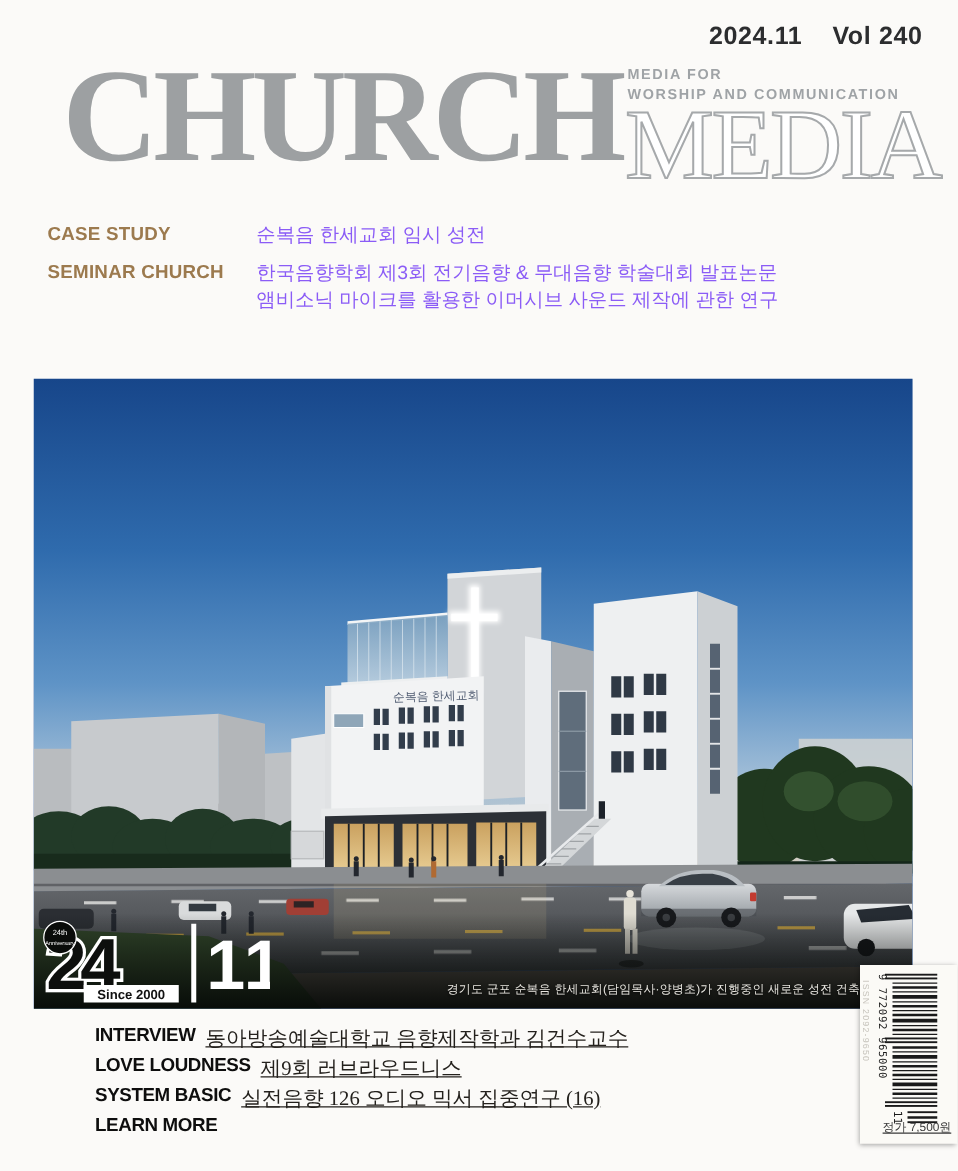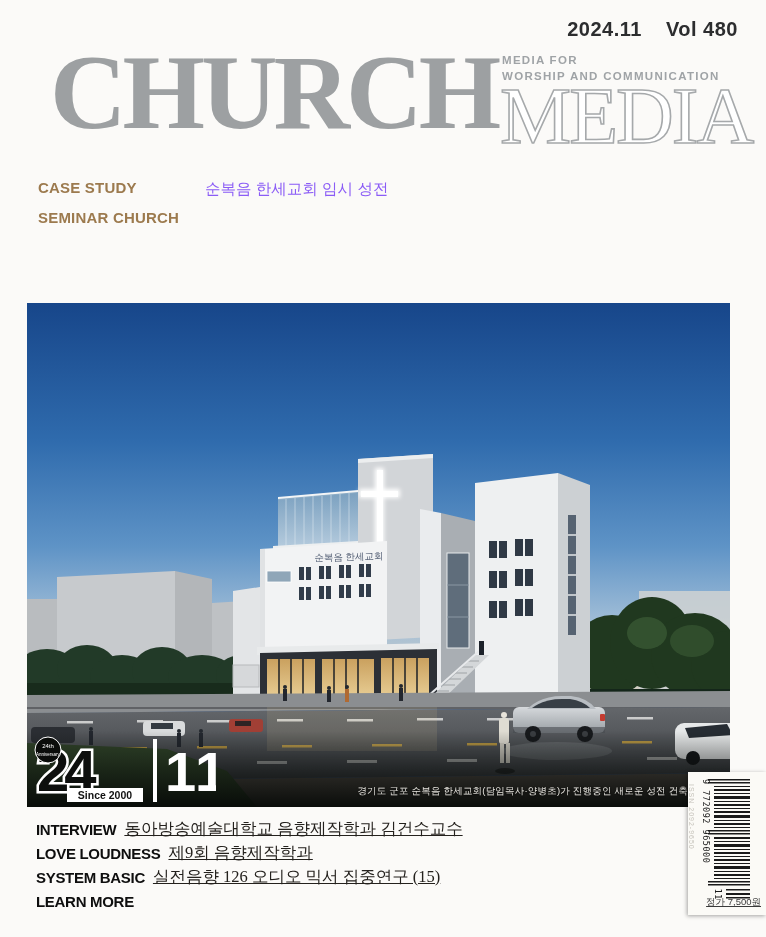--- a/index.html
+++ b/index.html
@@ -31,58 +31,62 @@
   
   .photo{position:absolute;left:27px;top:303px;width:703px;height:504px;overflow:hidden;
          background:#1a4a8f;}
   .photo svg.scene{position:absolute;left:0;top:0;}
   .caption{position:absolute;right:10px;bottom:9px;color:#e8e6e0;font-size:9.5px;
            letter-spacing:.2px;text-shadow:0 1px 2px rgba(0,0,0,.8);}
   .logo2411{position:absolute;left:4px;bottom:2px;}
 
   
   .features{position:absolute;left:36px;top:820px;width:640px;}
-  .feat-row{display:flex;align-items:center;margin-bottom:6px;height:18px;}
+  .feat-row{display:flex;align-items:flex-start;margin-bottom:6px;height:18px;margin-left:40px;}
   .feat-label{font-weight:700;font-size:15px;color:#0e0e0e;letter-spacing:-.3px;margin-right:8px;
               white-space:nowrap;}
   .feat-text{font-family:"Liberation Serif",serif;font-size:16.5px;color:#24211d;white-space:nowrap;text-decoration:underline;}
 
   
   .sticker{position:absolute;left:688px;top:772px;width:78px;height:143px;background:#fbfaf6;
            box-shadow:-1px 1px 4px rgba(0,0,0,.35);}
   .issn-side{position:absolute;left:0px;top:12px;writing-mode:vertical-rl;text-orientation:sideways;
              font-size:7px;color:#c6c3bb;letter-spacing:1px;filter:blur(.4px);}
   .bc-rot{position:absolute;left:14px;top:5px;width:124px;height:48px;
           transform:rotate(90deg) translateY(-48px);transform-origin:top left;}
   .price{position:absolute;right:5px;bottom:6px;font-size:9.5px;color:#3a3a3a;text-decoration:underline;}
 </style>
 </head>
 <body>
 
 <div class="issue-line">
   <span>2024.11</span>
-  <span>Vol 480</span>
+  <span>Vol 240</span>
 </div>
 
 <div class="masthead">
   <div class="mast-title">CHURCH</div>
   <div class="mast-tagline">
     <div>MEDIA FOR</div>
     <div>WORSHIP AND COMMUNICATION</div>
   </div>
   <div class="mast-outline">MEDIA</div>
 </div>
 
 <div class="toc">
   <div class="toc-row">
     <div class="toc-label">CASE STUDY</div>
     <div class="toc-text">순복음 한세교회 임시 성전</div>
   </div>
   <div class="toc-row">
     <div class="toc-label">SEMINAR CHURCH</div>
+    <div class="toc-text">
+      <div>한국음향학회 제3회 전기음향 &amp; 무대음향 학술대회 발표논문</div>
+      <div>앰비소닉 마이크를 활용한 이머시브 사운드 제작에 관한 연구</div>
+    </div>
   </div>
 </div>
 
 <div class="photo">
   <svg class="scene" width="703" height="504" viewBox="0 0 703 504">
     <defs>
       <linearGradient id="sky" x1="0" y1="0" x2="0" y2="1">
         <stop offset="0" stop-color="#17468a"></stop>
           <stop offset=".35" stop-color="#2f6bad"></stop>
         <stop offset=".62" stop-color="#5e93c6"></stop>
@@ -371,25 +375,25 @@
   <div class="caption">경기도 군포 순복음 한세교회(담임목사·양병초)가 진행중인 새로운 성전 건축 조감도</div>
 </div>
 
 <div class="features">
   <div class="feat-row">
     <span class="feat-label">INTERVIEW</span>
     <span class="feat-text">동아방송예술대학교 음향제작학과 김건수교수</span>
   </div>
   <div class="feat-row">
     <span class="feat-label">LOVE LOUDNESS</span>
-    <span class="feat-text">제9회 음향제작학과</span>
+    <span class="feat-text">제9회 러브라우드니스</span>
   </div>
   <div class="feat-row">
     <span class="feat-label">SYSTEM BASIC</span>
-    <span class="feat-text">실전음향 126 오디오 믹서 집중연구 (15)</span>
+    <span class="feat-text">실전음향 126 오디오 믹서 집중연구 (16)</span>
   </div>
   <div class="feat-row">
     <span class="feat-label">LEARN MORE</span>
   </div>
 </div>
 
 <div class="sticker">
   <div class="issn-side">ISSN 2092-9650</div>
   <div class="bc-rot">
     <svg width="124" height="48" viewBox="0 0 124 48">

